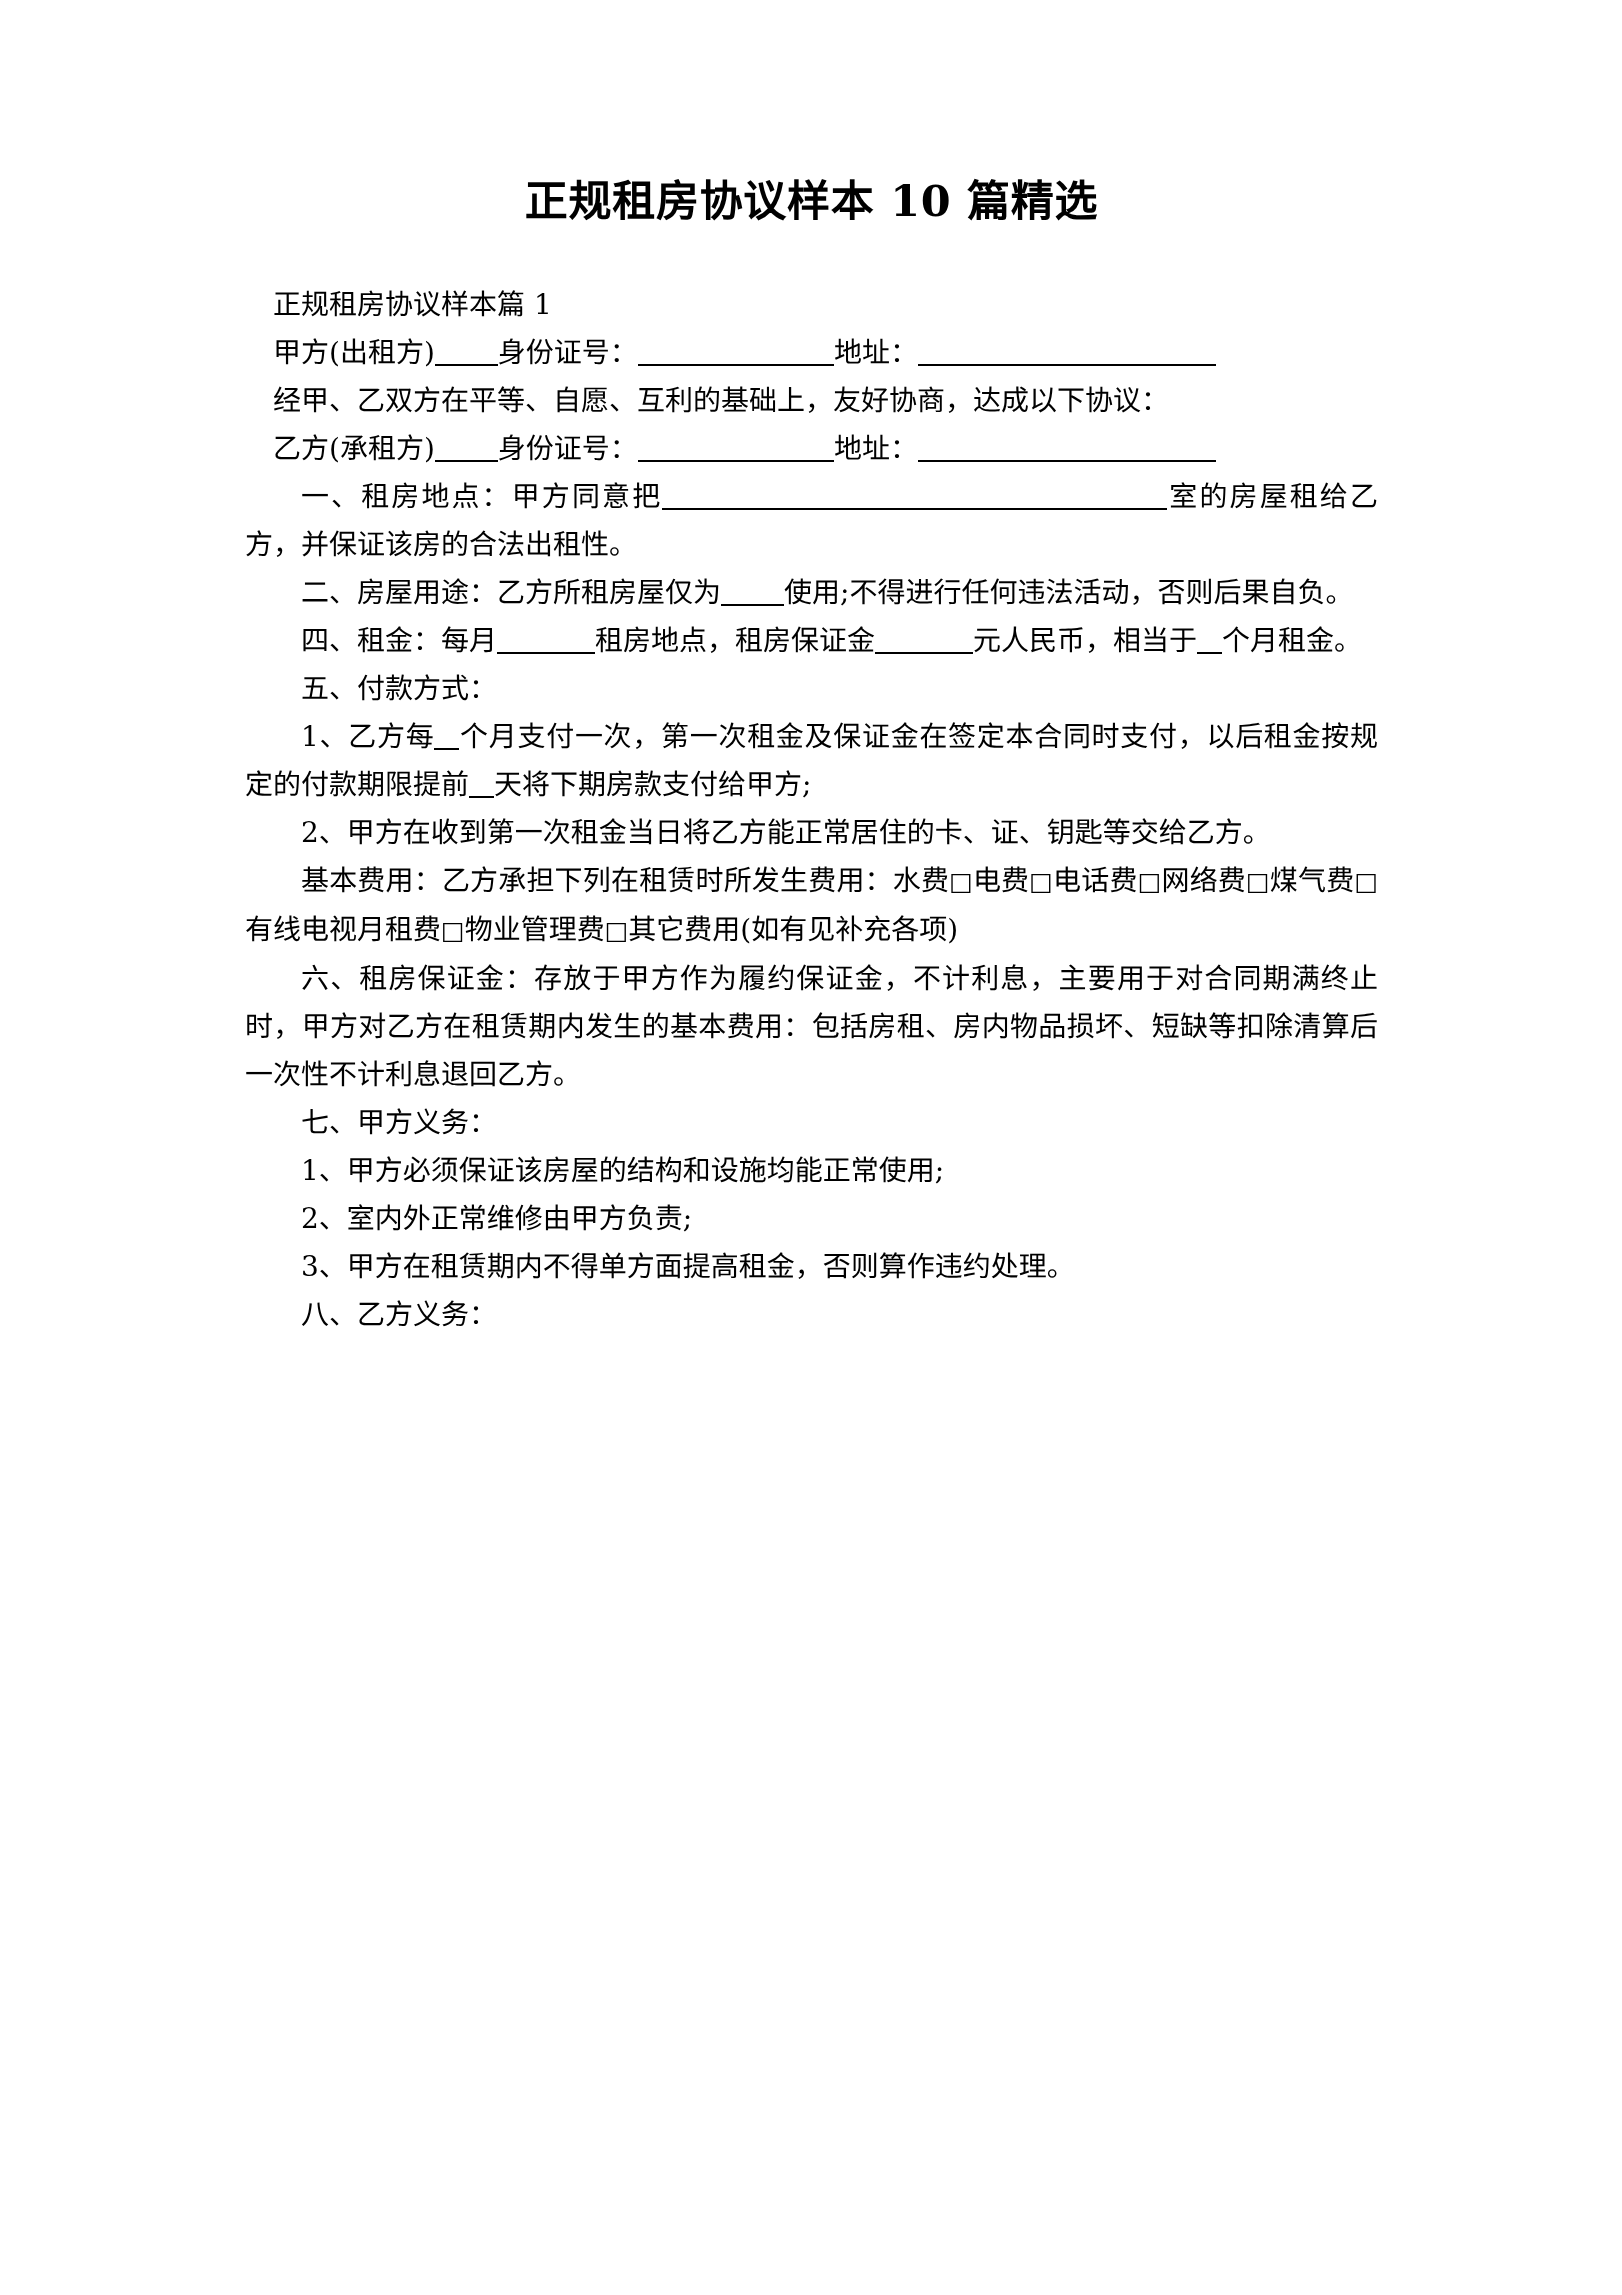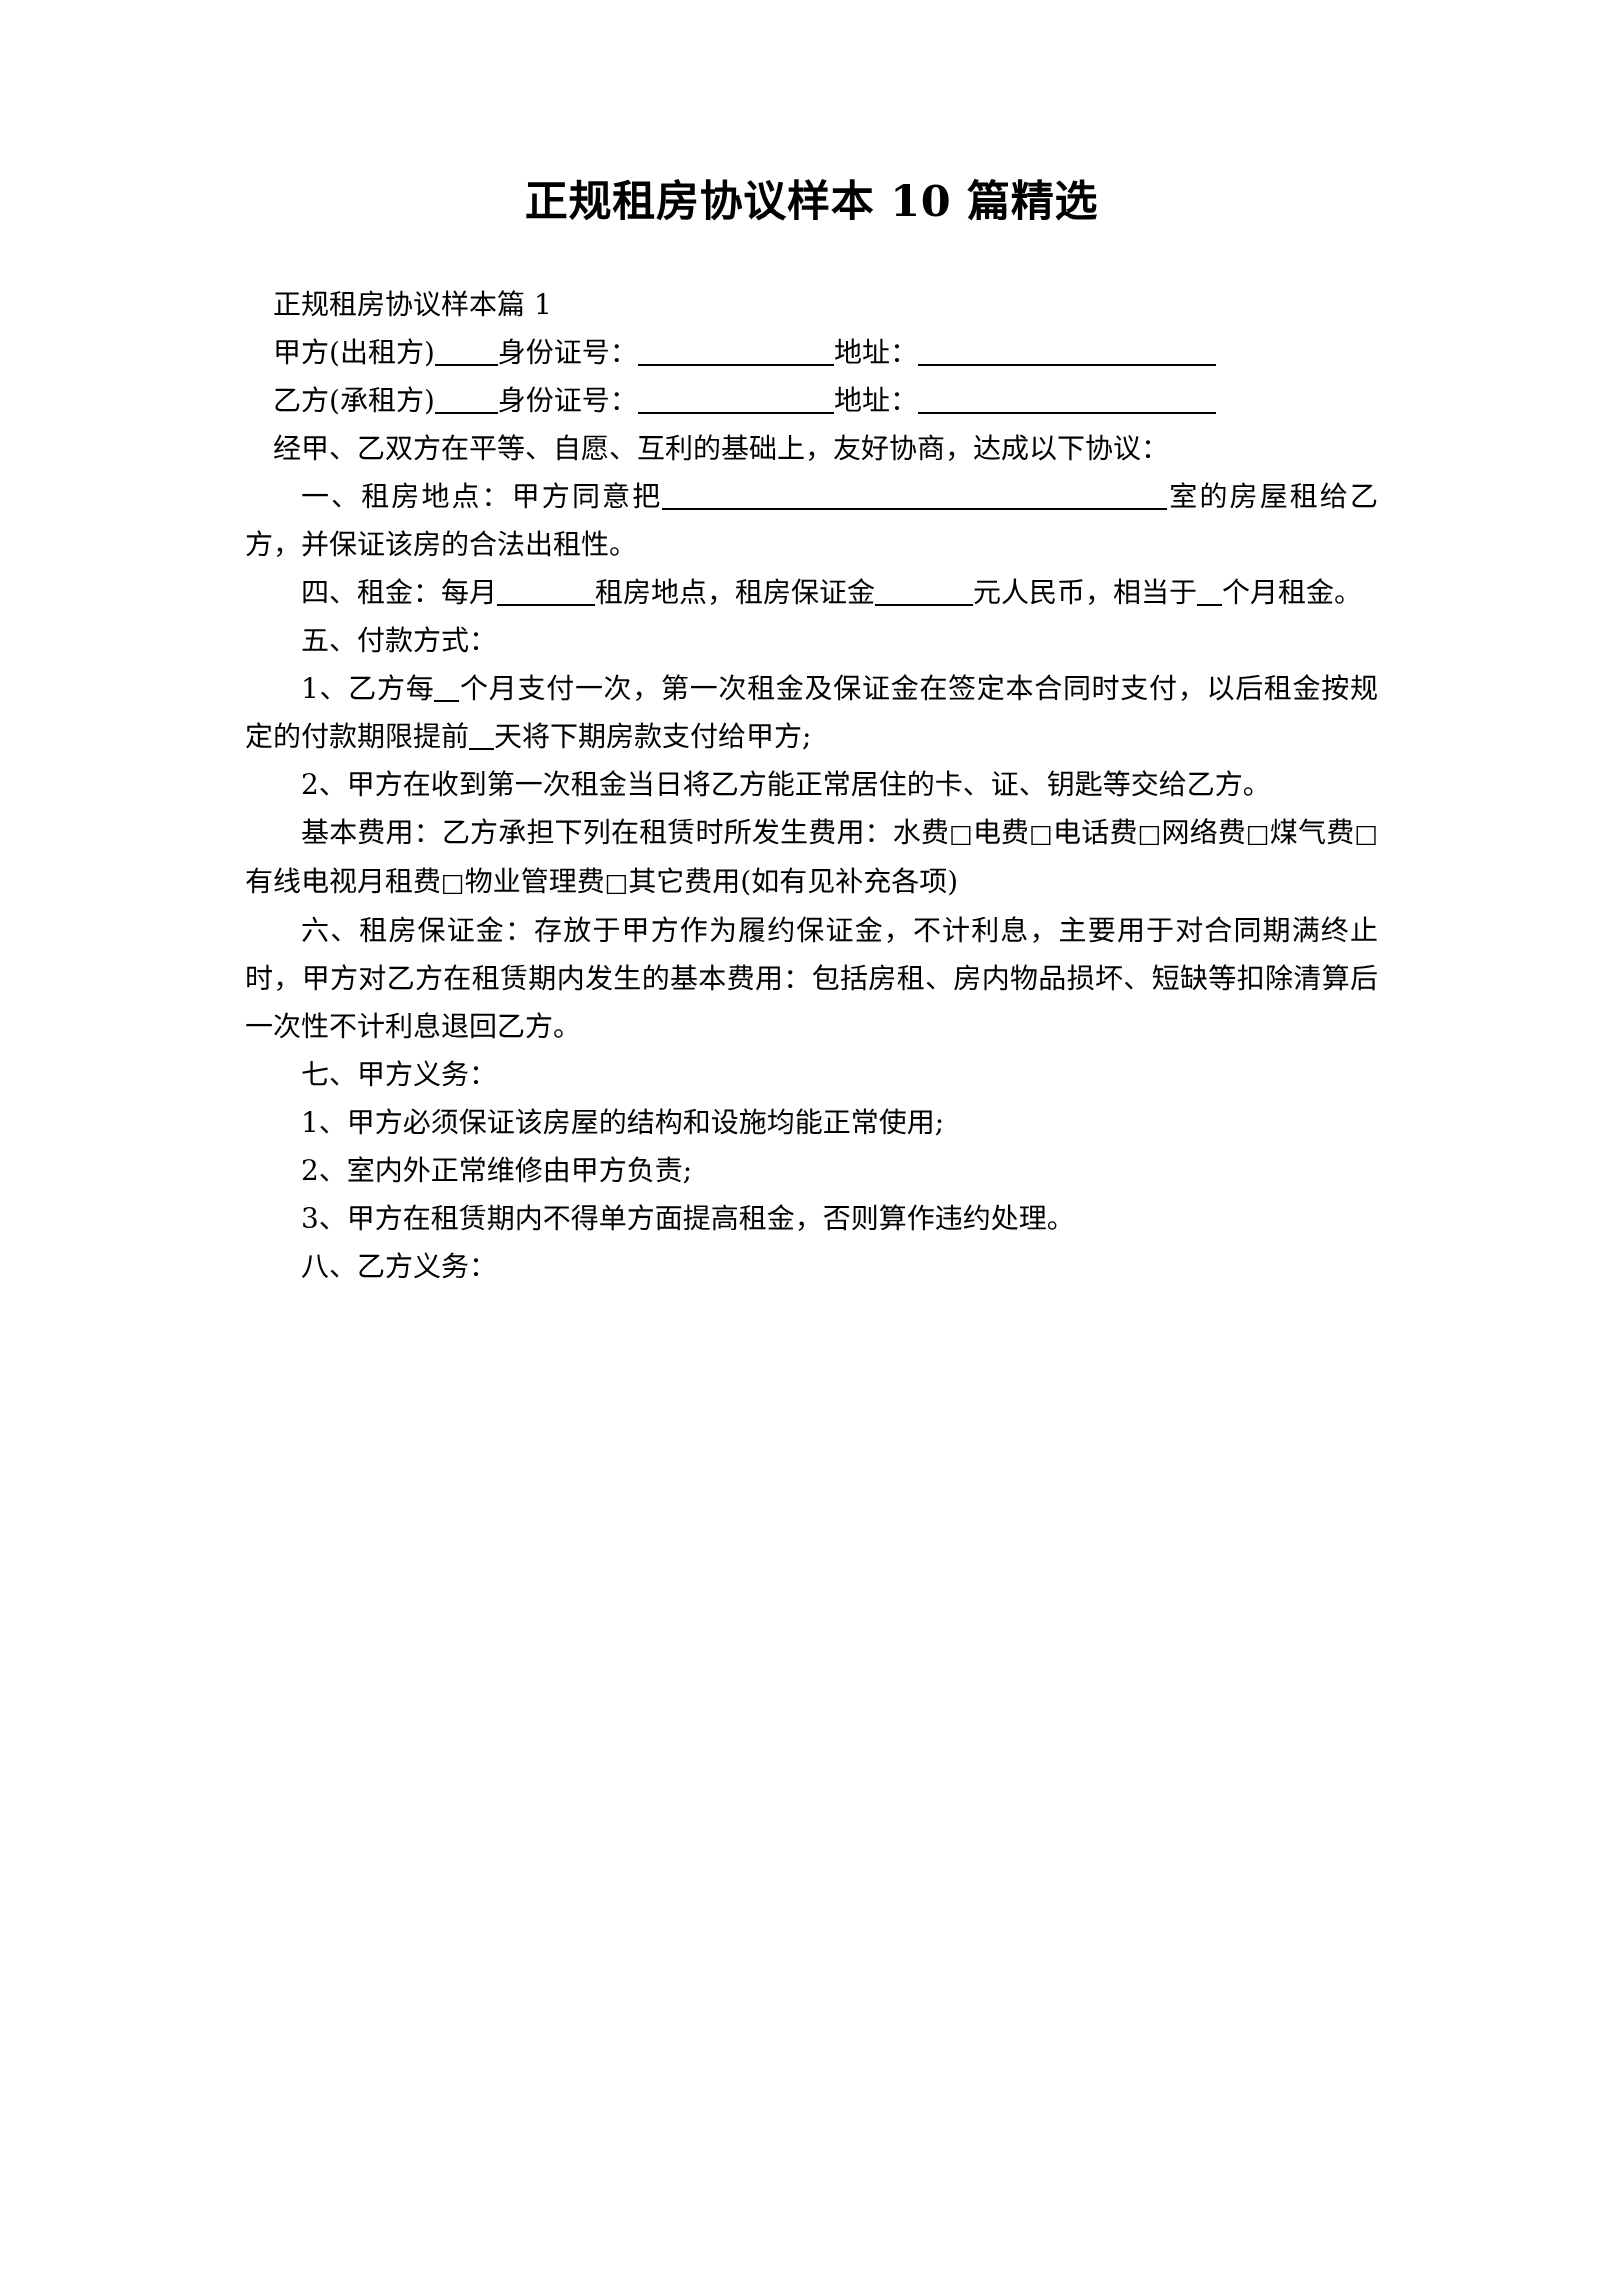--- a/index.html
+++ b/index.html
@@ -91,30 +91,33 @@
     <h1 class="doc-title">正规租房协议样本 10 篇精选</h1>
 
     <div class="body-block">
 
       <p class="para sub-head">正规租房协议样本篇 1</p>
 
       <p class="para indent-1">
         <span>甲方(出租方)</span><span class="fill fill-s"></span><span>身份证号：</span><span class="fill fill-xl"></span><span>地址：</span><span class="fill fill-huge" style="width:298px"></span>
       </p>
 
+      <p class="para indent-1">经甲、乙双方在平等、自愿、互利的基础上，友好协商，达成以下协议：</p>
+
       <p class="para indent-1">
         <span>乙方(承租方)</span><span class="fill fill-s"></span><span>身份证号：</span><span class="fill fill-xl"></span><span>地址：</span><span class="fill fill-huge" style="width:298px"></span>
       </p>
-
-      <p class="para indent-1">经甲、乙双方在平等、自愿、互利的基础上，友好协商，达成以下协议：</p>
 
       <p class="para indent">
         <span>一、租房地点：甲方同意把</span><span class="fill fill-huge"></span><span>室的房屋租给乙方，并保证该房的合法出租性。</span>
       </p>
 
+      <p class="para indent">
+        <span>二、房屋用途：乙方所租房屋仅为</span><span class="fill fill-s"></span><span>使用;不得进行任何违法活动，否则后果自负。</span>
+      </p>
 
 
       <p class="para indent">
         <span>四、租金：每月</span><span class="fill fill-m"></span><span>租房地点，租房保证金</span><span class="fill fill-m"></span><span>元人民币，相当于</span><span class="fill fill-xs"></span><span>个月租金。</span>
       </p>
 
       <p class="para indent">五、付款方式：</p>
 
       <p class="para indent">
         <span>1、乙方每</span><span class="fill fill-xs"></span><span>个月支付一次，第一次租金及保证金在签定本合同时支付，以后租金按规定的付款期限提前</span><span class="fill fill-xs"></span><span>天将下期房款支付给甲方;</span>

